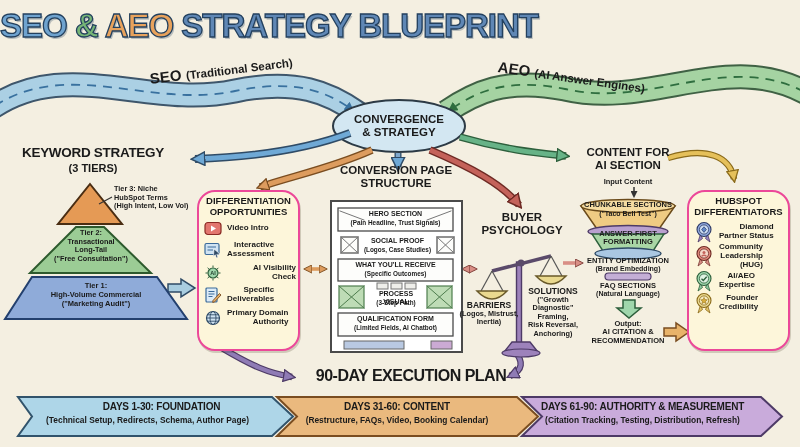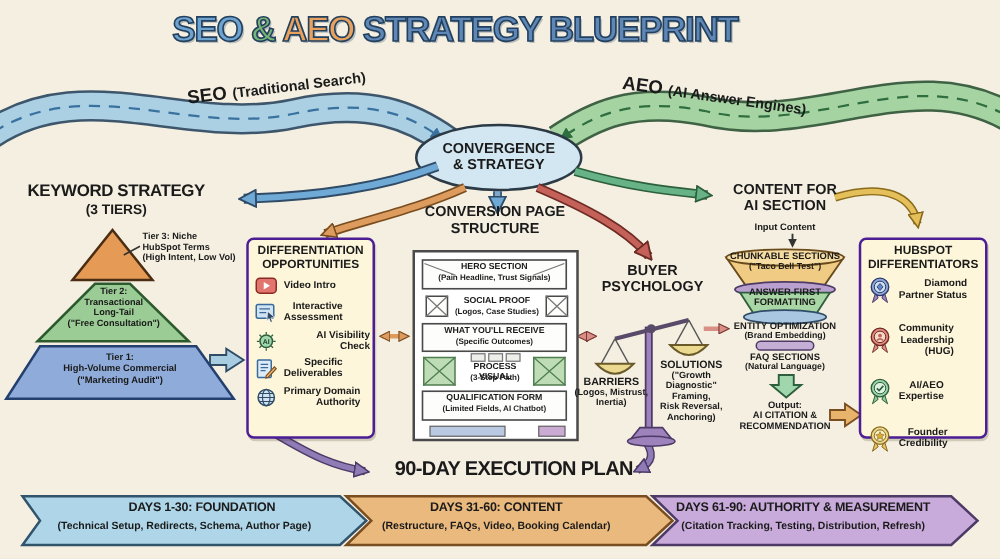--- a/index.html
+++ b/index.html
@@ -2,29 +2,29 @@
 <html><head>
 <meta charset="utf-8">
 <style>
   html,body{margin:0;padding:0;background:#e8e4d6;}
   .stage{position:relative;width:800px;height:447px;background:#f4efe1;overflow:hidden;
          font-family:"Liberation Sans",sans-serif;color:#1a1a1a;}
   .abs{position:absolute;}
   .c{text-align:center;}
   .p{white-space:pre-line;}
   svg{display:block;}
-  .title-row{left:0;top:9px;width:728px;text-align:center;font-weight:bold;font-size:28px;
+  .title-row{left:0;top:9px;width:728px;font-weight:bold;font-size:33px;
              letter-spacing:-1px;line-height:1.05;}
   .title-row span{-webkit-text-stroke:1.3px #23405e;text-shadow:1.5px 1.5px 0 rgba(35,64,94,.28);}
   .stream-label{font-weight:bold;white-space:nowrap;}
   .stream-label .big{font-size:15px;}
   .stream-label .small{font-size:11.5px;}
   .oval-label{font-size:11.5px;font-weight:bold;line-height:1.15;}
   .sechead{font-weight:bold;line-height:1.1;}
-  .box{background:#fdf6da;border:2px solid #4c1d95;border-radius:6px;
+  .box{background:#fdf6da;border:2px solid #ec4899;border-radius:18px;
        box-shadow:1px 2px 0 rgba(60,50,20,.2);box-sizing:border-box;}
   .boxhead{font-size:9.5px;font-weight:bold;text-align:center;line-height:1.12;
            white-space:pre-line;margin:4px 0 4px;}
   .items{display:flex;flex-direction:column;gap:5px;padding:0 2px 0 5px;}
   .item{display:flex;align-items:center;gap:5px;}
   .item .ic{flex:0 0 auto;display:flex;align-items:center;justify-content:center;}
   .item .lbl{font-size:8px;font-weight:bold;line-height:1.1;white-space:pre-line;text-align:right;}
   .wf-t{font-size:7px;font-weight:bold;text-align:center;line-height:1.15;}
   .wf-s{font-size:6.4px;font-weight:bold;text-align:center;line-height:1.1;}
   .fn-t{font-size:7.5px;font-weight:bold;text-align:center;line-height:1.1;}
@@ -331,21 +331,21 @@
   <div class="abs fn-s" style="left:580px;top:265px;width:96px;">(Brand Embedding)</div>
   <div class="abs fn-t" style="left:580px;top:282px;width:96px;">FAQ SECTIONS</div>
   <div class="abs fn-s" style="left:580px;top:290px;width:96px;">(Natural Language)</div>
   <div class="abs c p fn-t" style="left:578px;top:320px;width:100px;">Output:
 AI CITATION &amp;
 RECOMMENDATION</div>
 
   <div class="abs box" style="left:687px;top:190px;width:103px;height:161px;">
     <div class="boxhead">HUBSPOT
 DIFFERENTIATORS</div>
-    <div class="items" style="gap:16px;">
+    <div class="items" style="gap:0;">
       <div class="item">
         <span class="ic">
           <svg width="20" height="22" viewBox="0 0 20 22">
               <polygon points="6.5,13 4,21 8.5,17.5" fill="#9b86c4" stroke="#4d3a66" stroke-width="0.8"></polygon>
               <polygon points="13.5,13 16,21 11.5,17.5" fill="#9b86c4" stroke="#4d3a66" stroke-width="0.8"></polygon>
               <circle cx="10" cy="8.5" r="7" fill="#8ea7dc" stroke="#2f3b66" stroke-width="1.1"></circle>
               <circle cx="10" cy="8.5" r="4.6" fill="#cfe0f5" stroke="#2f3b66" stroke-width="0.8"></circle>
               <polygon points="10,5.8 12.4,8.5 10,11.4 7.6,8.5" fill="#5f87c9" stroke="#2f3b66" stroke-width="0.7"></polygon>
             </svg>
         </span>

